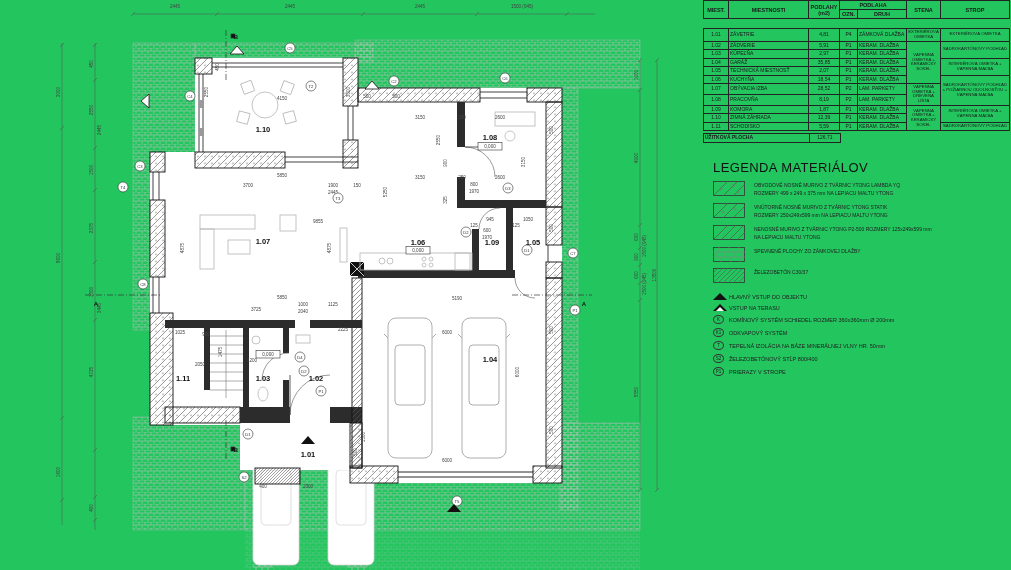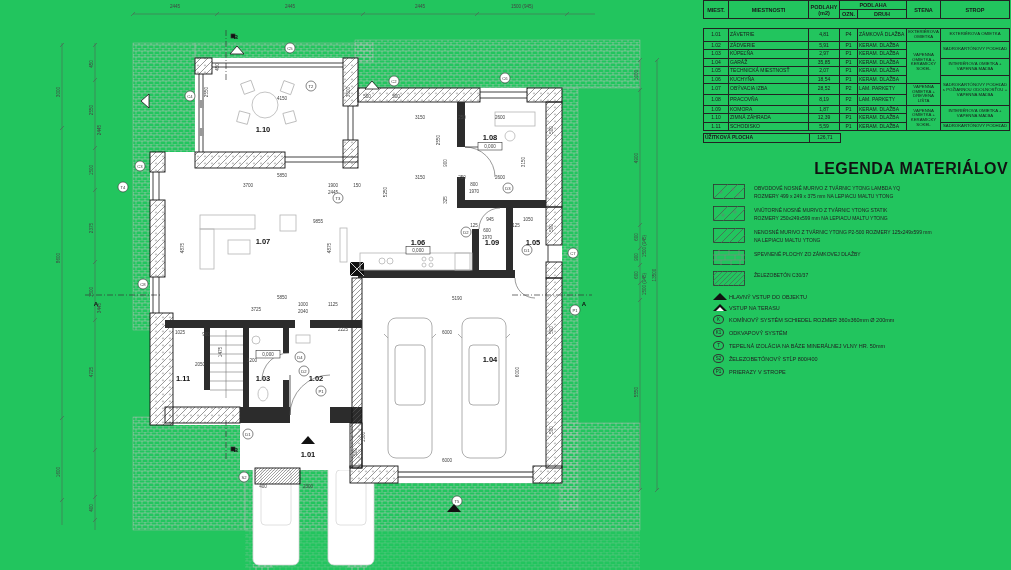--- a/index.html
+++ b/index.html
@@ -9,21 +9,21 @@
   #right-panel{position:absolute;left:700px;top:0;width:311px;height:570px;}
   .roomtable-wrap{position:absolute;left:3px;top:0;width:306px;}
   table.rt{border-collapse:collapse;table-layout:fixed;width:306px;font-size:5px;line-height:1.1;}
   table.rt th,table.rt td{border:1px solid #222;padding:1px 1px;overflow:hidden;}
   table.rt th{font-size:5.5px;font-weight:bold;text-align:center;}
   table.rt td{vertical-align:middle;}
   td.c{text-align:center;}
   td.num{text-align:center;}
   .rt-body{margin-top:9px;}
   .rt-total{margin-top:2px;}
-  .sec-title{font-size:16px;font-weight:bold;letter-spacing:.4px;color:#111;text-align:right;}
+  .sec-title{font-size:13px;font-weight:normal;letter-spacing:.4px;color:#111;}
   #legend{position:absolute;left:13px;top:160px;width:295px;}
   .lg-item{display:flex;align-items:flex-start;margin-bottom:6px;}
   .lg-swatch{width:32px;height:15px;flex:0 0 32px;margin-right:9px;}
   .lg-text{font-size:5px;line-height:1.5;padding-top:1px;color:#222;}
   #notes{position:absolute;left:13px;top:288px;width:295px;}
   .nt-item{display:flex;align-items:center;margin-bottom:4px;}
   .nt-sym{width:16px;flex:0 0 16px;display:flex;justify-content:flex-start;}
   .nt-text{font-size:5.5px;color:#222;}
   .tri-filled{width:0;height:0;border-left:7px solid transparent;border-right:7px solid transparent;border-bottom:7px solid #111;}
   .tri-outline{width:0;height:0;border-left:7px solid transparent;border-right:7px solid transparent;border-bottom:7px solid #111;position:relative;}

